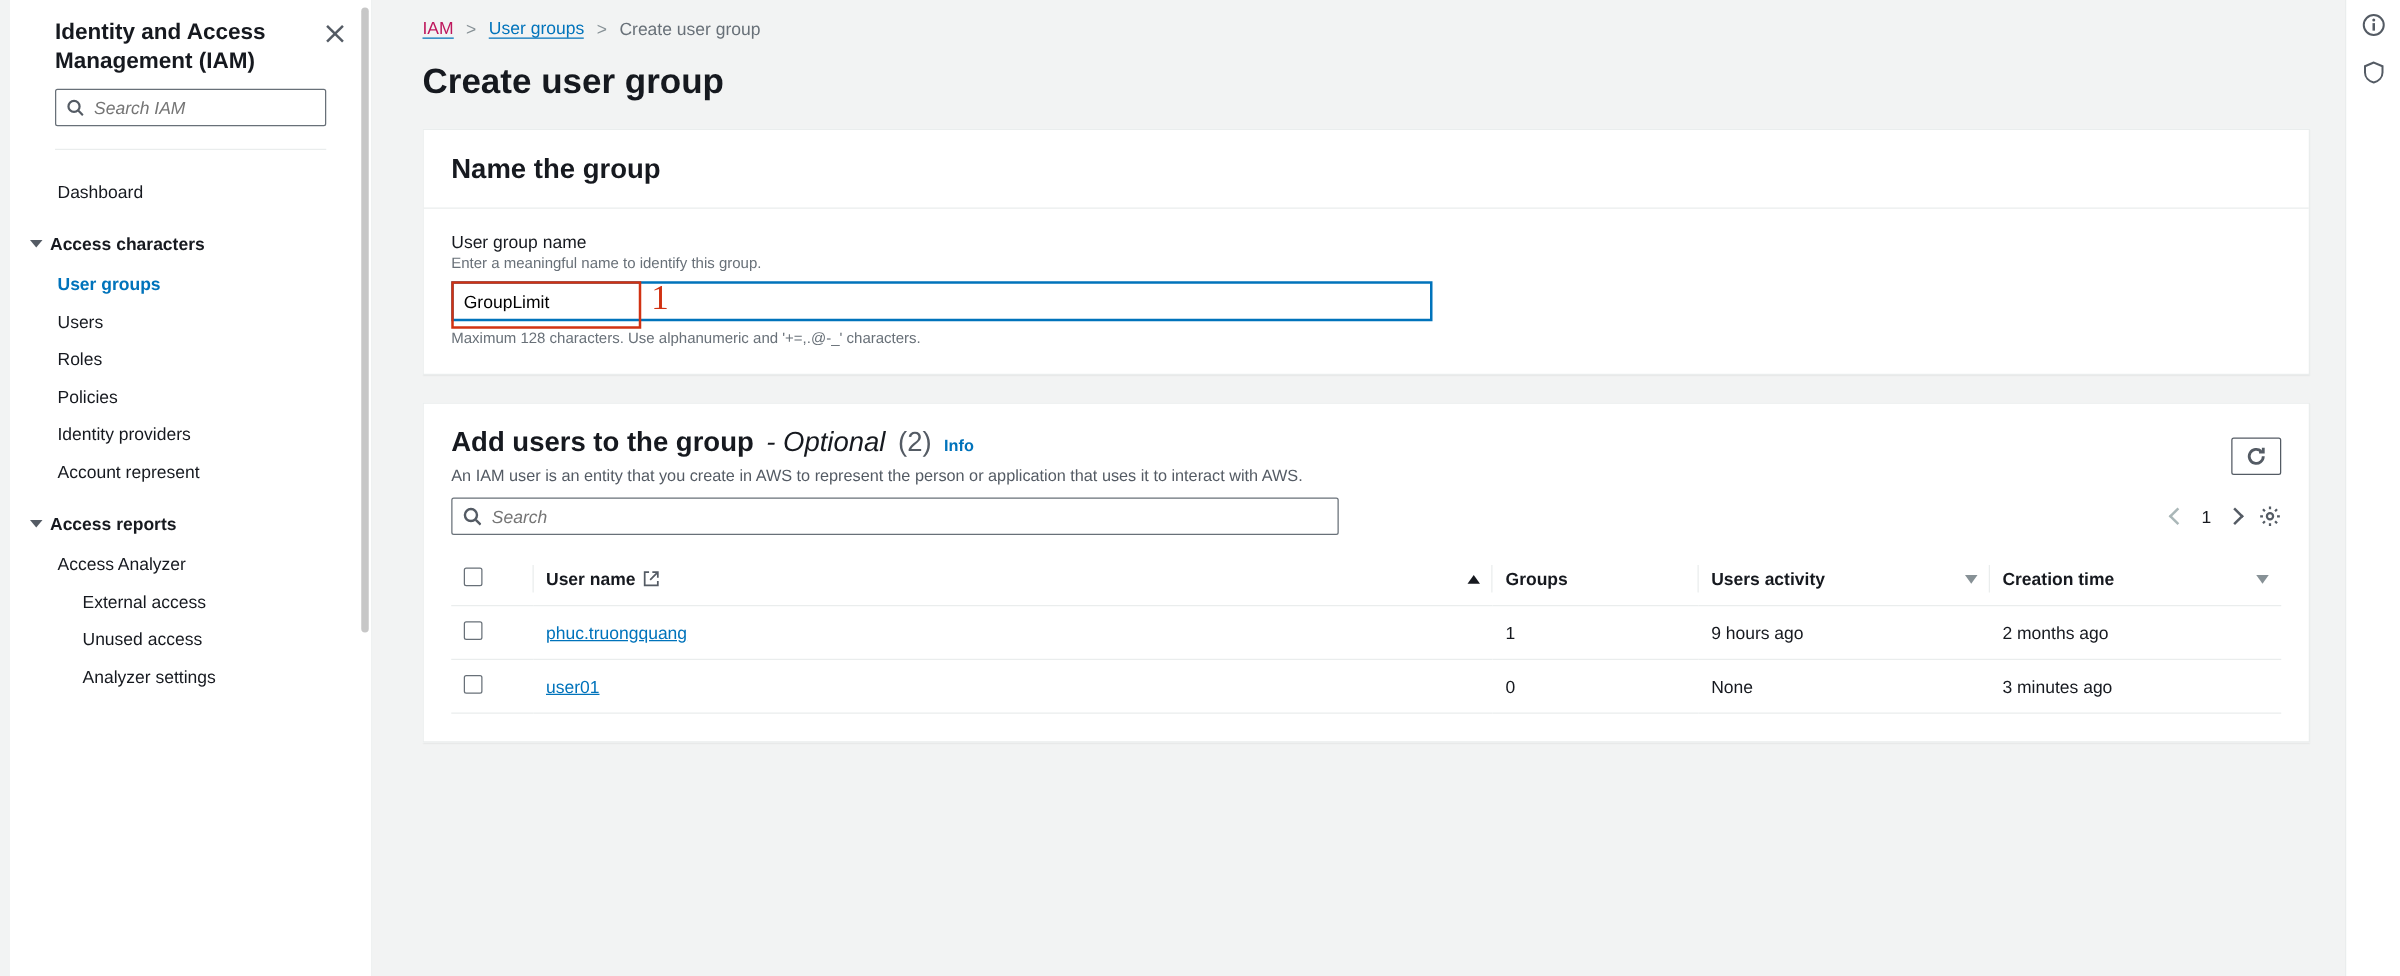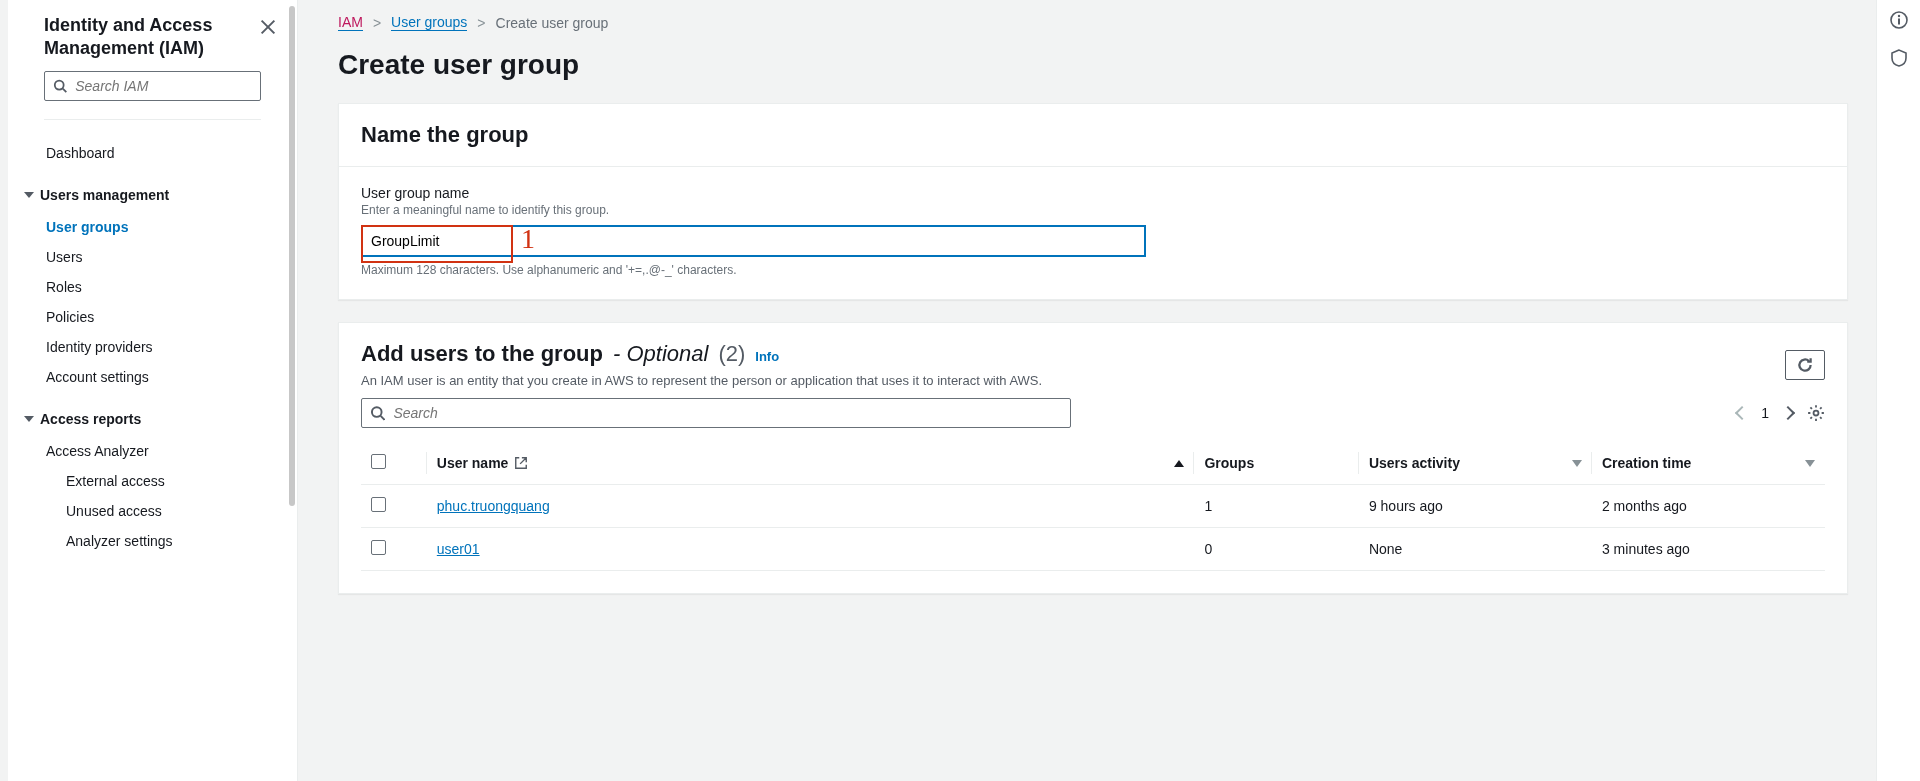--- a/index.html
+++ b/index.html
@@ -246,28 +246,28 @@
           <line x1="11" y1="11" x2="15" y2="15" stroke="#545b64" stroke-width="2"></line>
         </svg>
       <input placeholder="Search IAM" style="">
     </div>
   </div>
   <div class="hr"></div>
   <div class="nav-item">Dashboard</div>
   <div style="height:10px"></div>
   <div class="nav-section">
     <span class="caret-down"></span>
-    <span>Users management</span>
+    <span>Access characters</span>
   </div>
   <div class="nav-item active">User groups</div>
   <div class="nav-item">Users</div>
   <div class="nav-item">Roles</div>
   <div class="nav-item">Policies</div>
   <div class="nav-item">Identity providers</div>
-  <div class="nav-item">Account settings</div>
+  <div class="nav-item">Account represent</div>
   <div style="height:10px"></div>
   <div class="nav-section">
     <span class="caret-down"></span>
     <span>Access reports</span>
   </div>
   <div class="nav-item">Access Analyzer</div>
   <div class="nav-item indent">External access</div>
   <div class="nav-item indent">Unused access</div>
   <div class="nav-item indent">Analyzer settings</div>
 </aside>

